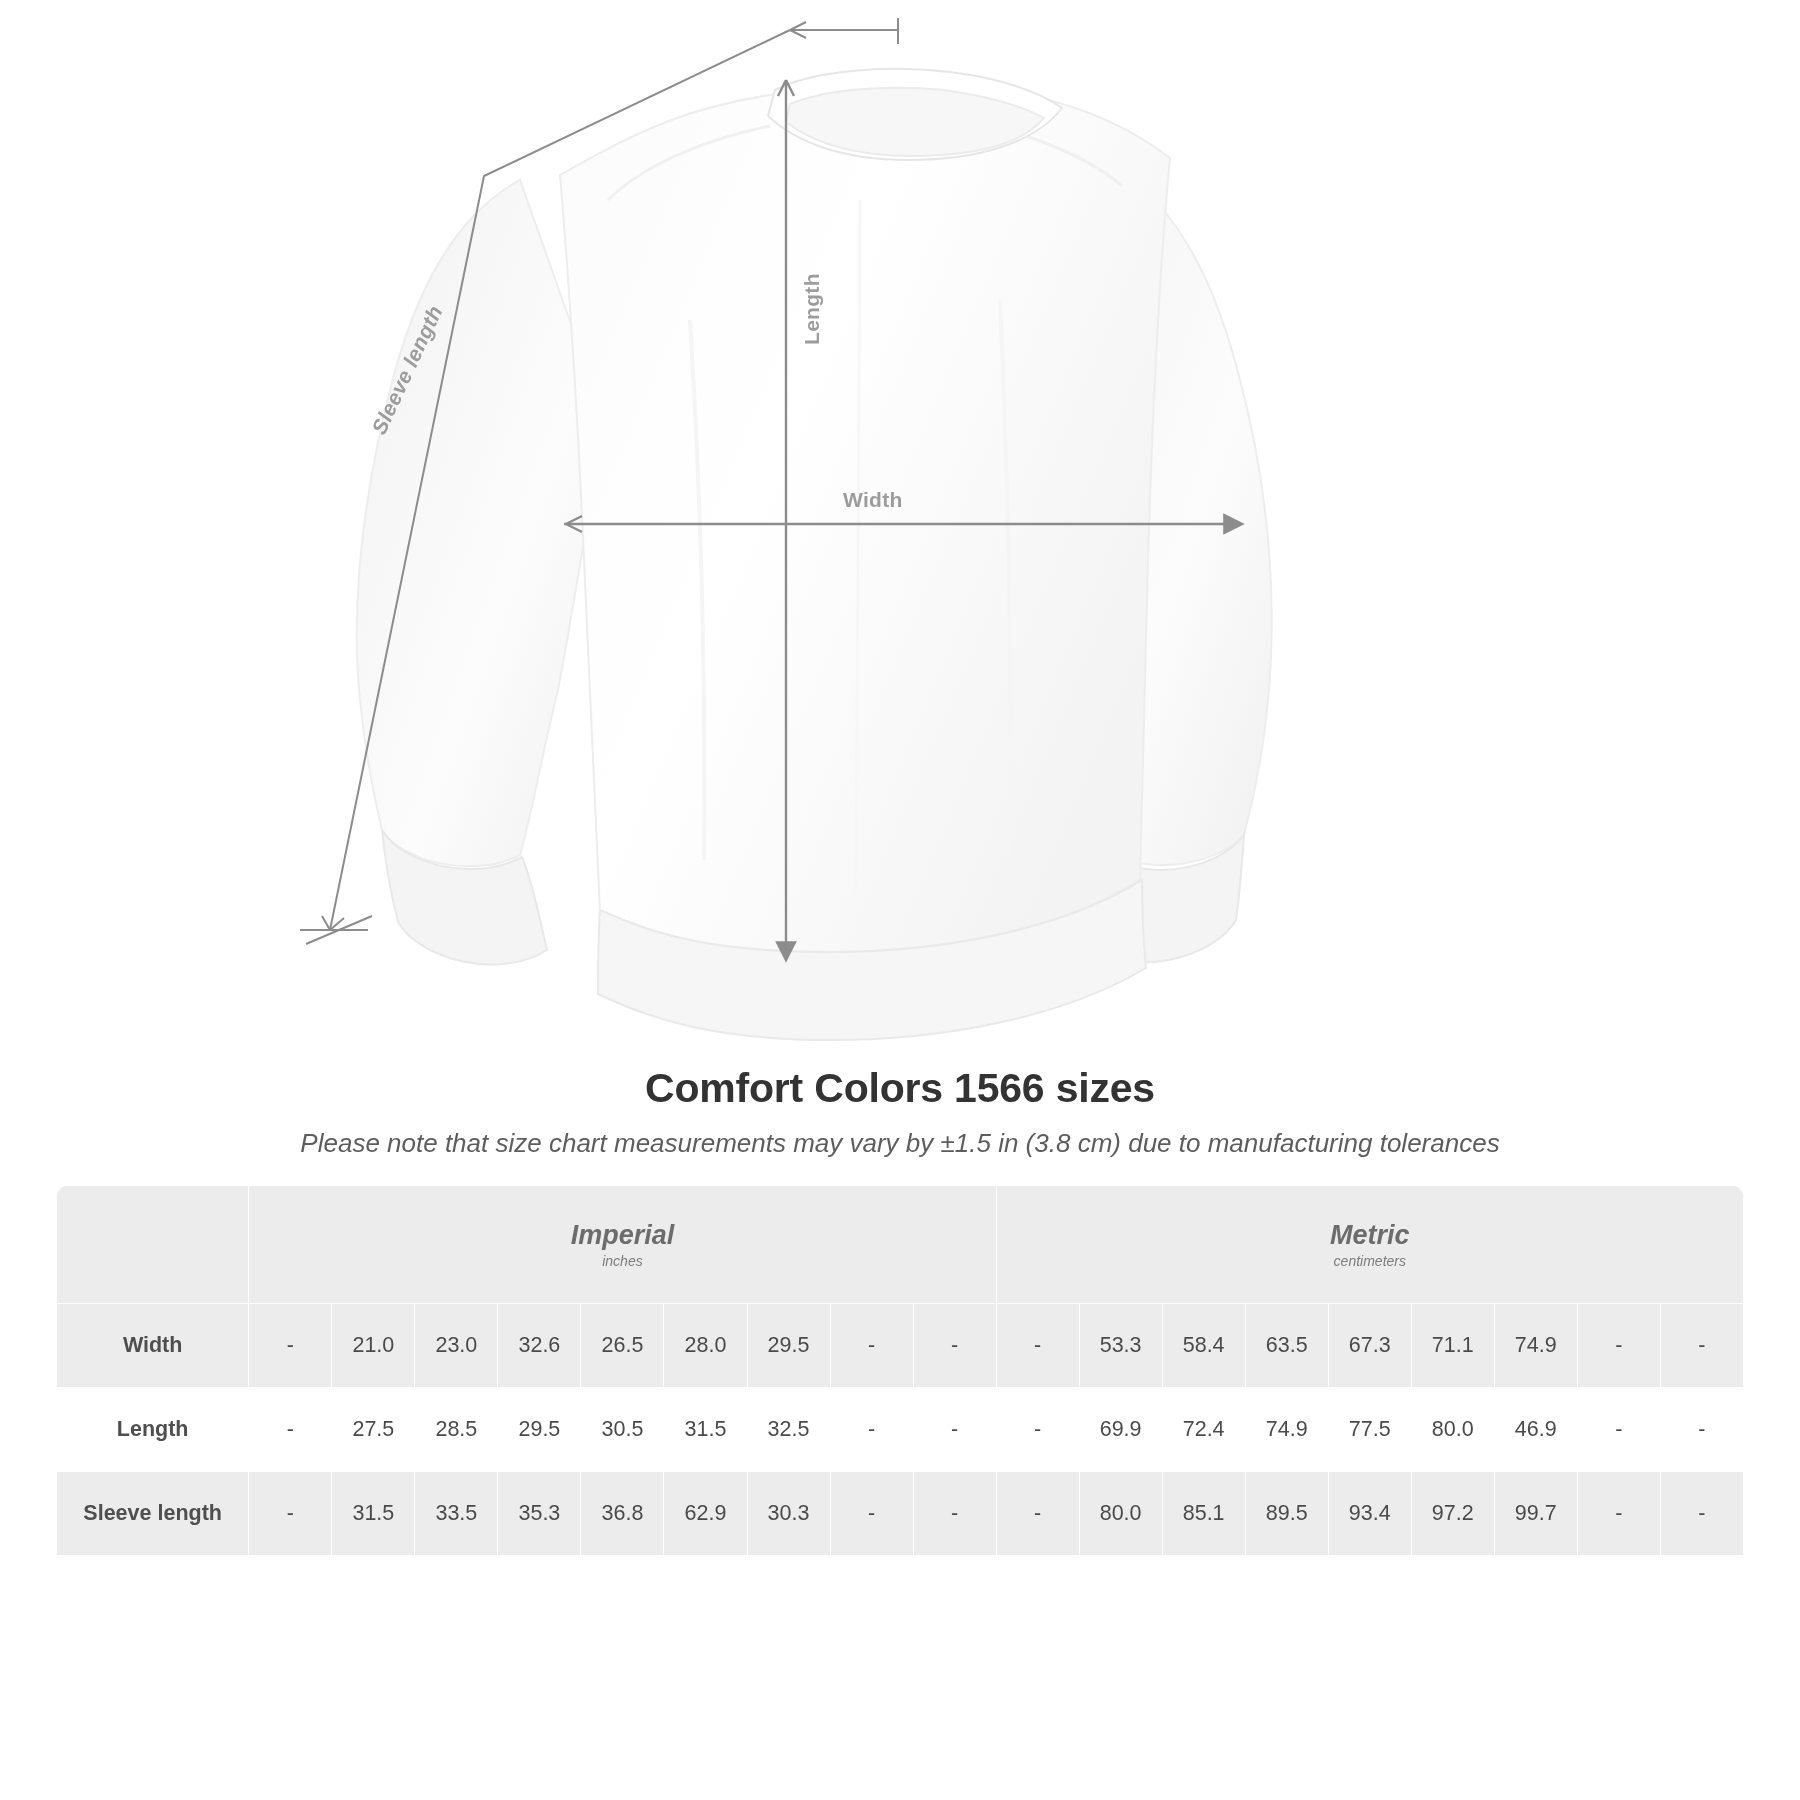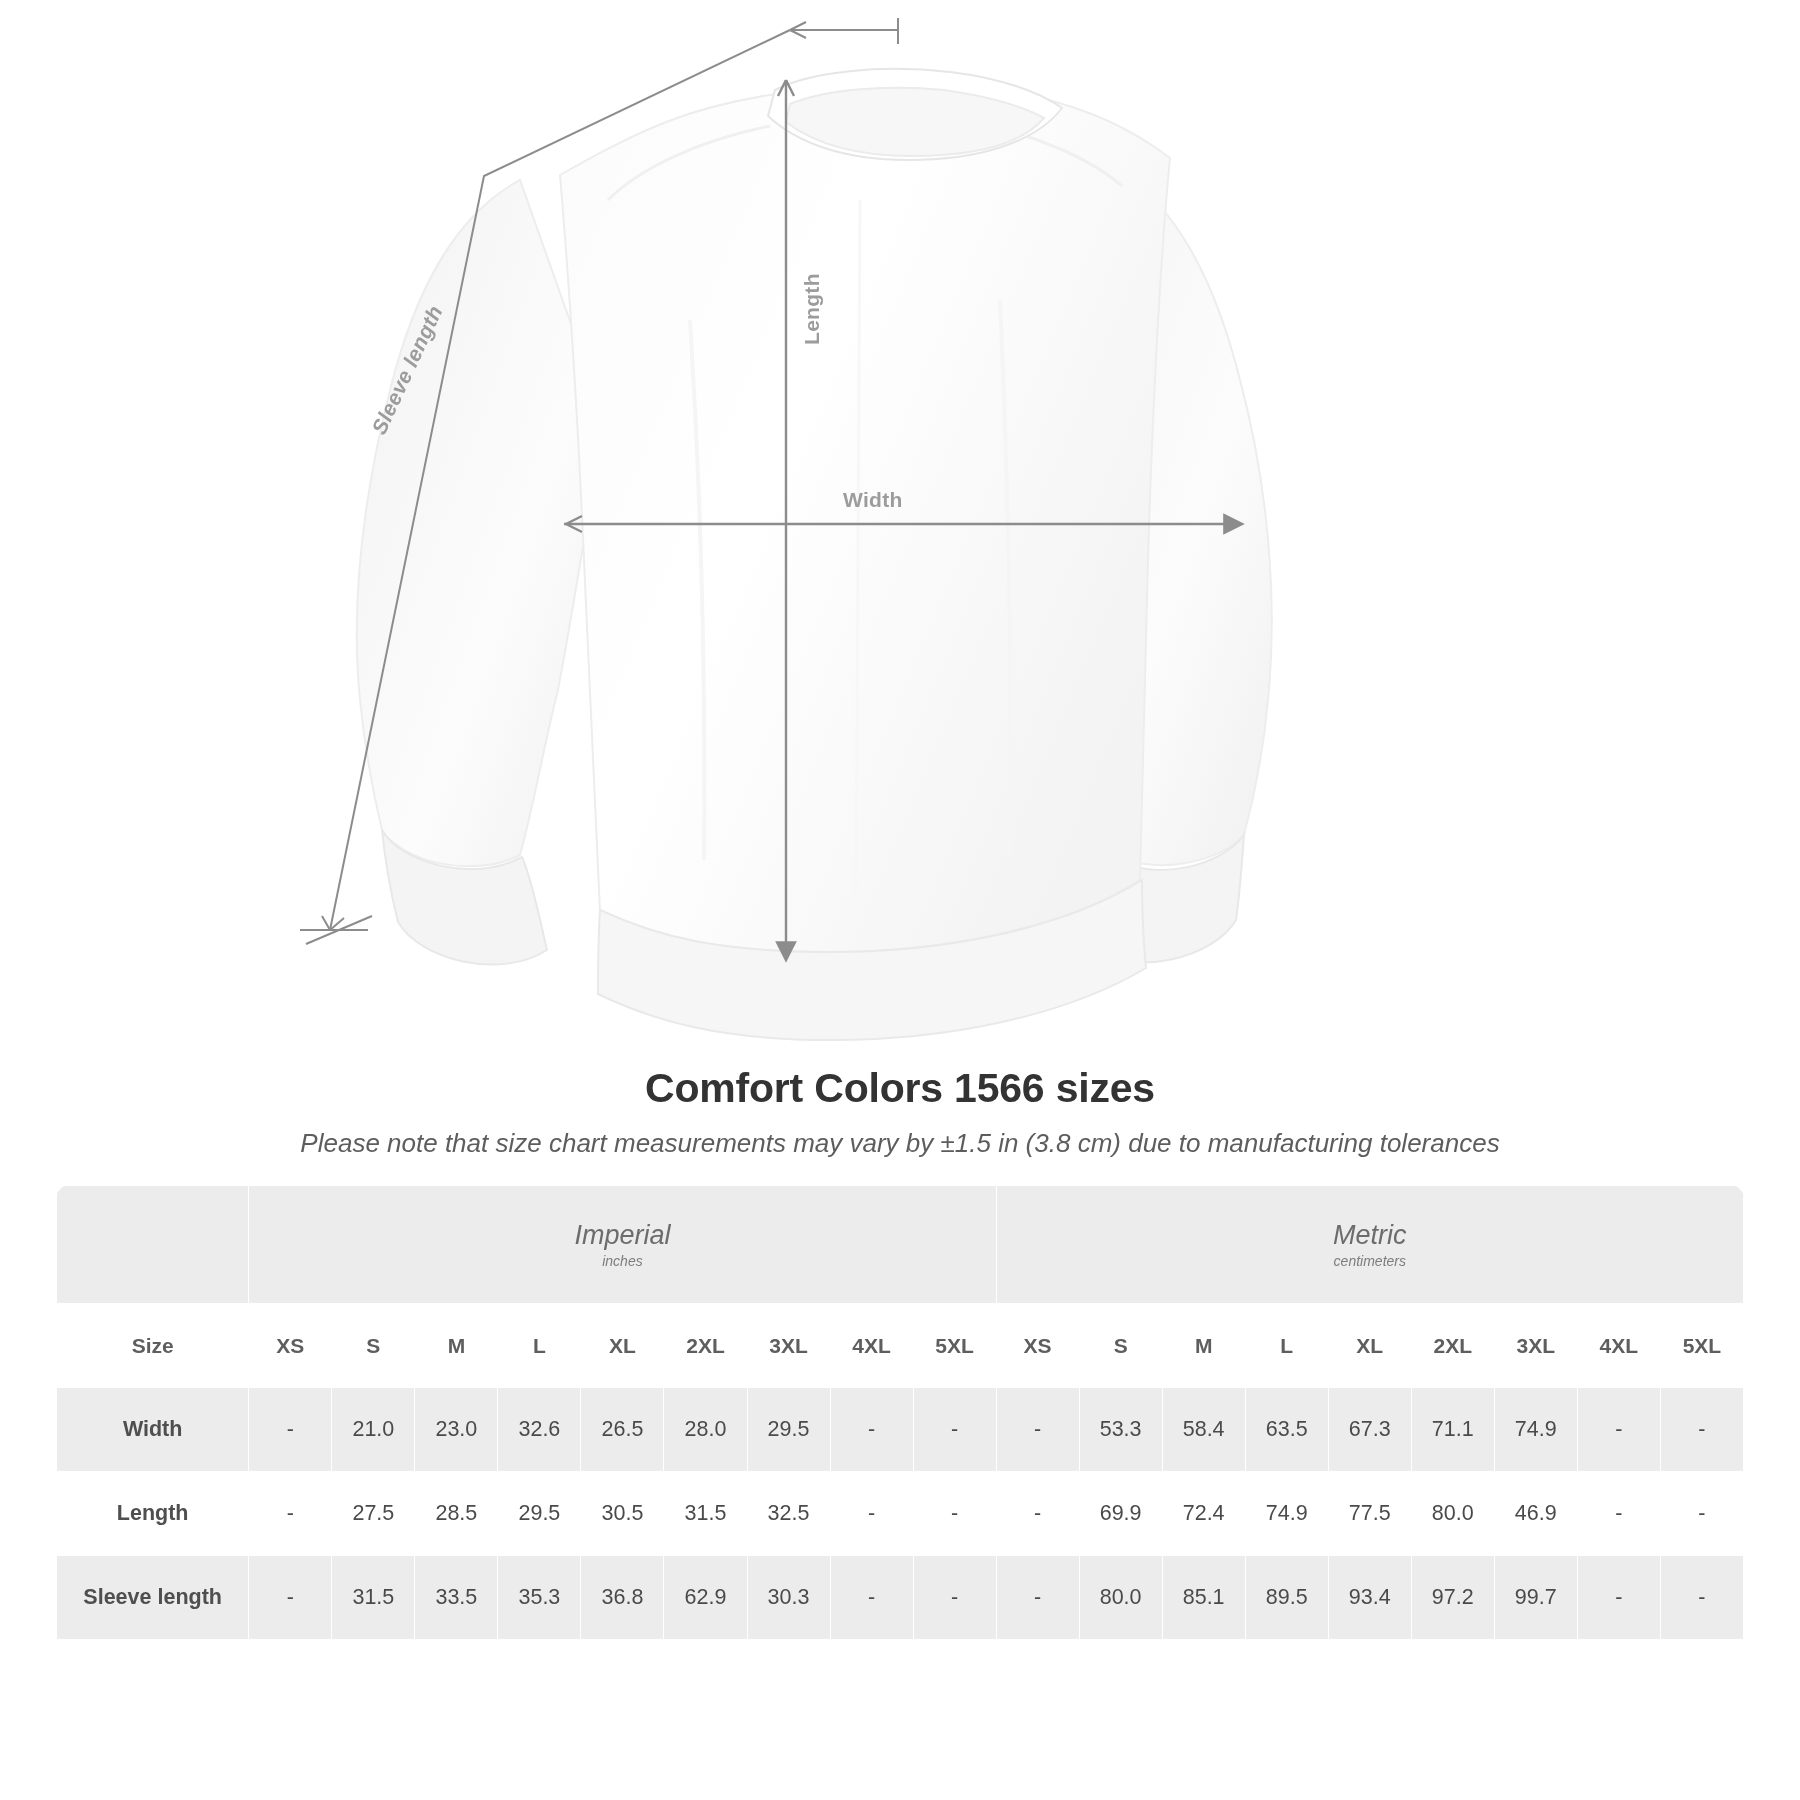--- a/index.html
+++ b/index.html
@@ -87,21 +87,21 @@
   }
   
   .unit-row td {
     background: #ececec;
     height: 118px;
     padding: 0;
     border: none;
   }
   .unit-sys {
     font-size: 27px;
-    font-weight: normal;
+    font-weight: bold;
     font-style: italic;
     color: #6c6c6c;
   }
   .unit-sub {
     margin-top: 2px;
     font-size: 14px;
     font-style: italic;
     color: #7d7d7d;
   }
   .head-row td {
@@ -251,41 +251,20 @@
           <td colspan="9">
             <div class="unit-sys">Imperial</div>
             <div class="unit-sub">inches</div>
           </td>
           <td colspan="9">
             <div class="unit-sys">Metric</div>
             <div class="unit-sub">centimeters</div>
           </td>
         </tr>
 
-        <tr class="head-row">
-          <td class="rowlabel">Size</td>
-          <td>XS</td>
-          <td>S</td>
-          <td>M</td>
-          <td>L</td>
-          <td>XL</td>
-          <td>2XL</td>
-          <td>3XL</td>
-          <td>4XL</td>
-          <td>5XL</td>
-          <td>XS</td>
-          <td>S</td>
-          <td>M</td>
-          <td>L</td>
-          <td>XL</td>
-          <td>2XL</td>
-          <td>3XL</td>
-          <td>4XL</td>
-          <td>5XL</td>
-        </tr>
 
         <tr class="data-row shaded">
           <td class="rowlabel">Width</td>
           <td>-</td>
           <td>21.0</td>
           <td>23.0</td>
           <td>32.6</td>
           <td>26.5</td>
           <td>28.0</td>
           <td>29.5</td>

